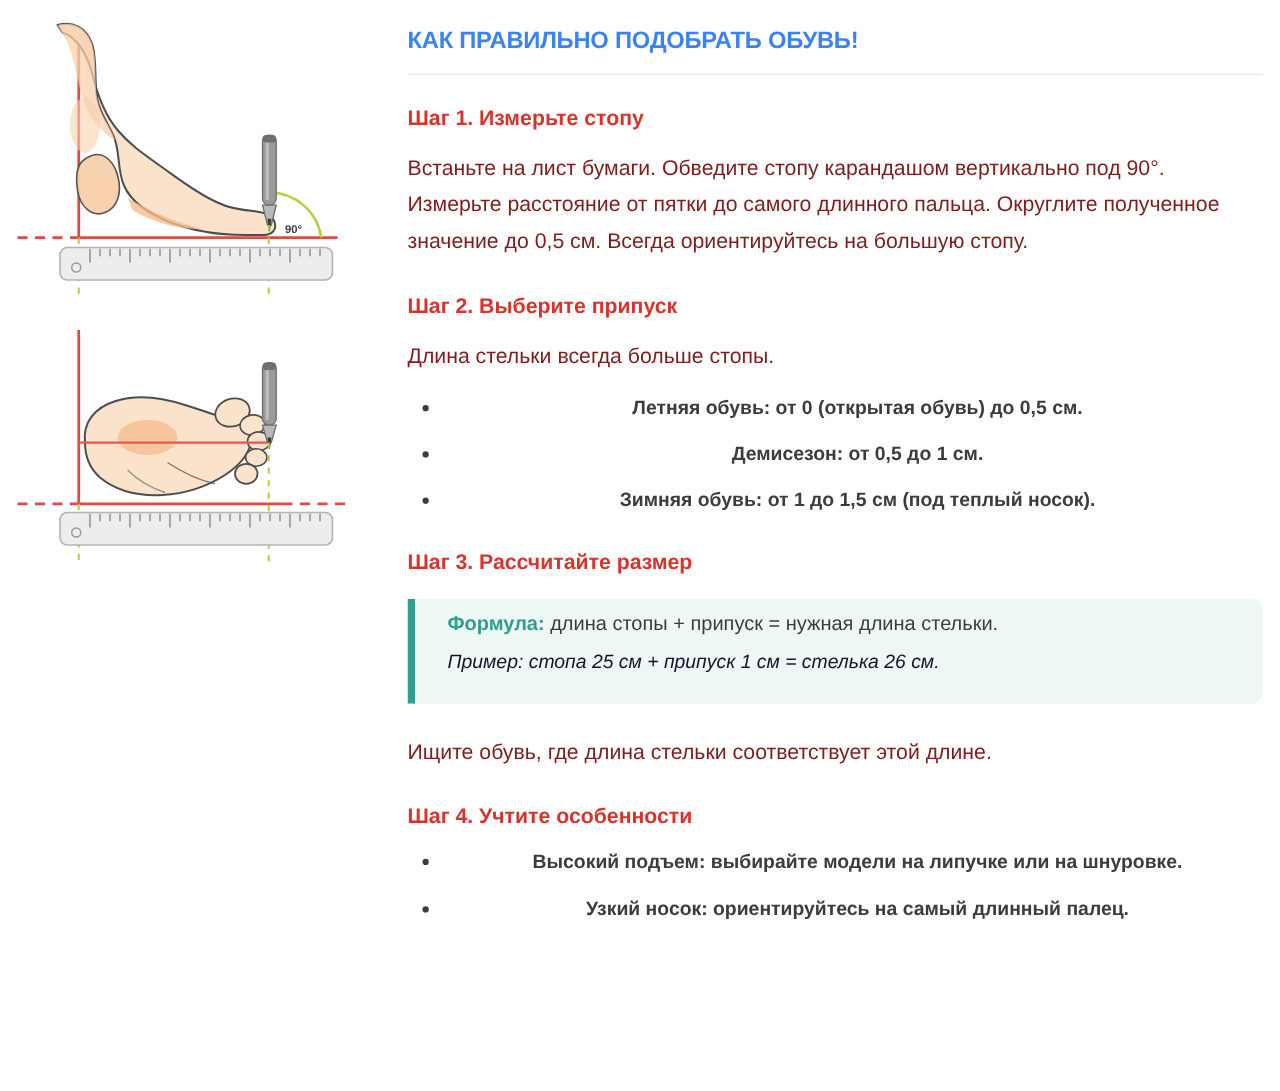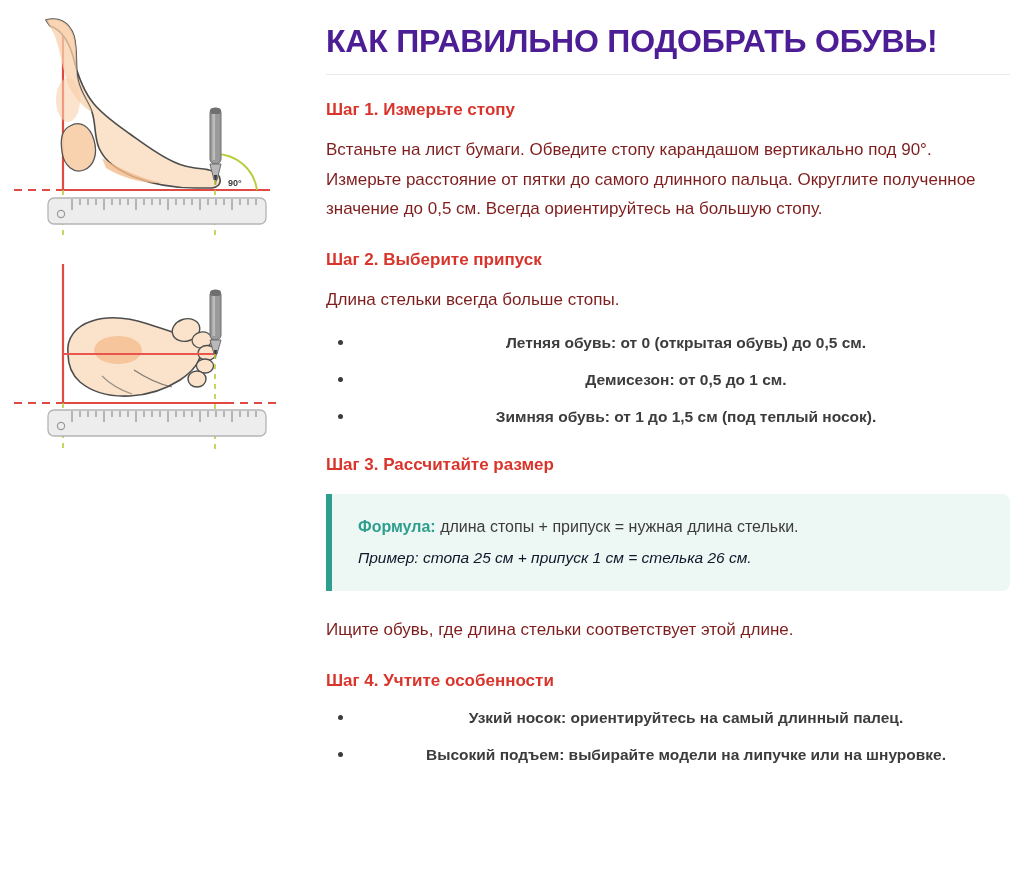--- a/index.html
+++ b/index.html
@@ -37,24 +37,24 @@
   .illus-top  { width: 300px; height: 200px; margin-left: 6px; margin-top: 10px; }
 
   
   .content {
     flex: 1 1 auto;
     padding: 22px 14px 0 0;
     box-sizing: border-box;
     max-width: 698px;
   }
   h1.page-title {
-    font-size: 32px;
+    font-size: 19px;
     line-height: 1.2;
     font-weight: 700;
-    color: #4c1d95;
+    color: #3b82f6;
     margin: 0 0 14px 0;
     letter-spacing: -0.2px;
   }
   .divider {
     height: 1px;
     background: #e8e8e8;
     border: 0;
     margin: 0 0 24px 0;
   }
   h2.step-title {
@@ -104,21 +104,21 @@
   p.caption {
     font-size: 13px;
     color: #9a9a9a;
     margin: 14px 0 0 0;
     line-height: 1.5;
   }
   .formula-box {
     background: #edf7f4;
     border-left: 6px solid #2e9e8f;
     border-radius: 0 8px 8px 0;
-    padding: 20px 24px 20px 26px;
+    padding: 8px 24px 20px 26px;
     margin: 18px 0 24px 0;
   }
   .formula-line {
     font-size: 16px;
     line-height: 1.6;
     color: #3c3c3c;
     margin: 0;
   }
   .formula-label {
     color: #2e9e8f;
@@ -319,19 +319,19 @@
       <div class="formula-box">
         <p class="formula-line"><span class="formula-label">Формула:</span><span> длина стопы + припуск = нужная длина стельки.</span></p>
         <p class="formula-example">Пример: стопа 25 см + припуск 1 см = стелька 26 см.</p>
       </div>
       <p class="body-text">Ищите обувь, где длина стельки соответствует этой длине.</p>
     </div>
 
     <div class="section">
       <h2 class="step-title">Шаг 4. Учтите особенности</h2>
       <ul class="bullets normal">
+        <li>Высокий подъем: выбирайте модели на липучке или на шнуровке.</li>
         <li>Узкий носок: ориентируйтесь на самый длинный палец.</li>
-        <li>Высокий подъем: выбирайте модели на липучке или на шнуровке.</li>
       </ul>
     </div>
 
   </div>
 </div>
 
 </body></html>

